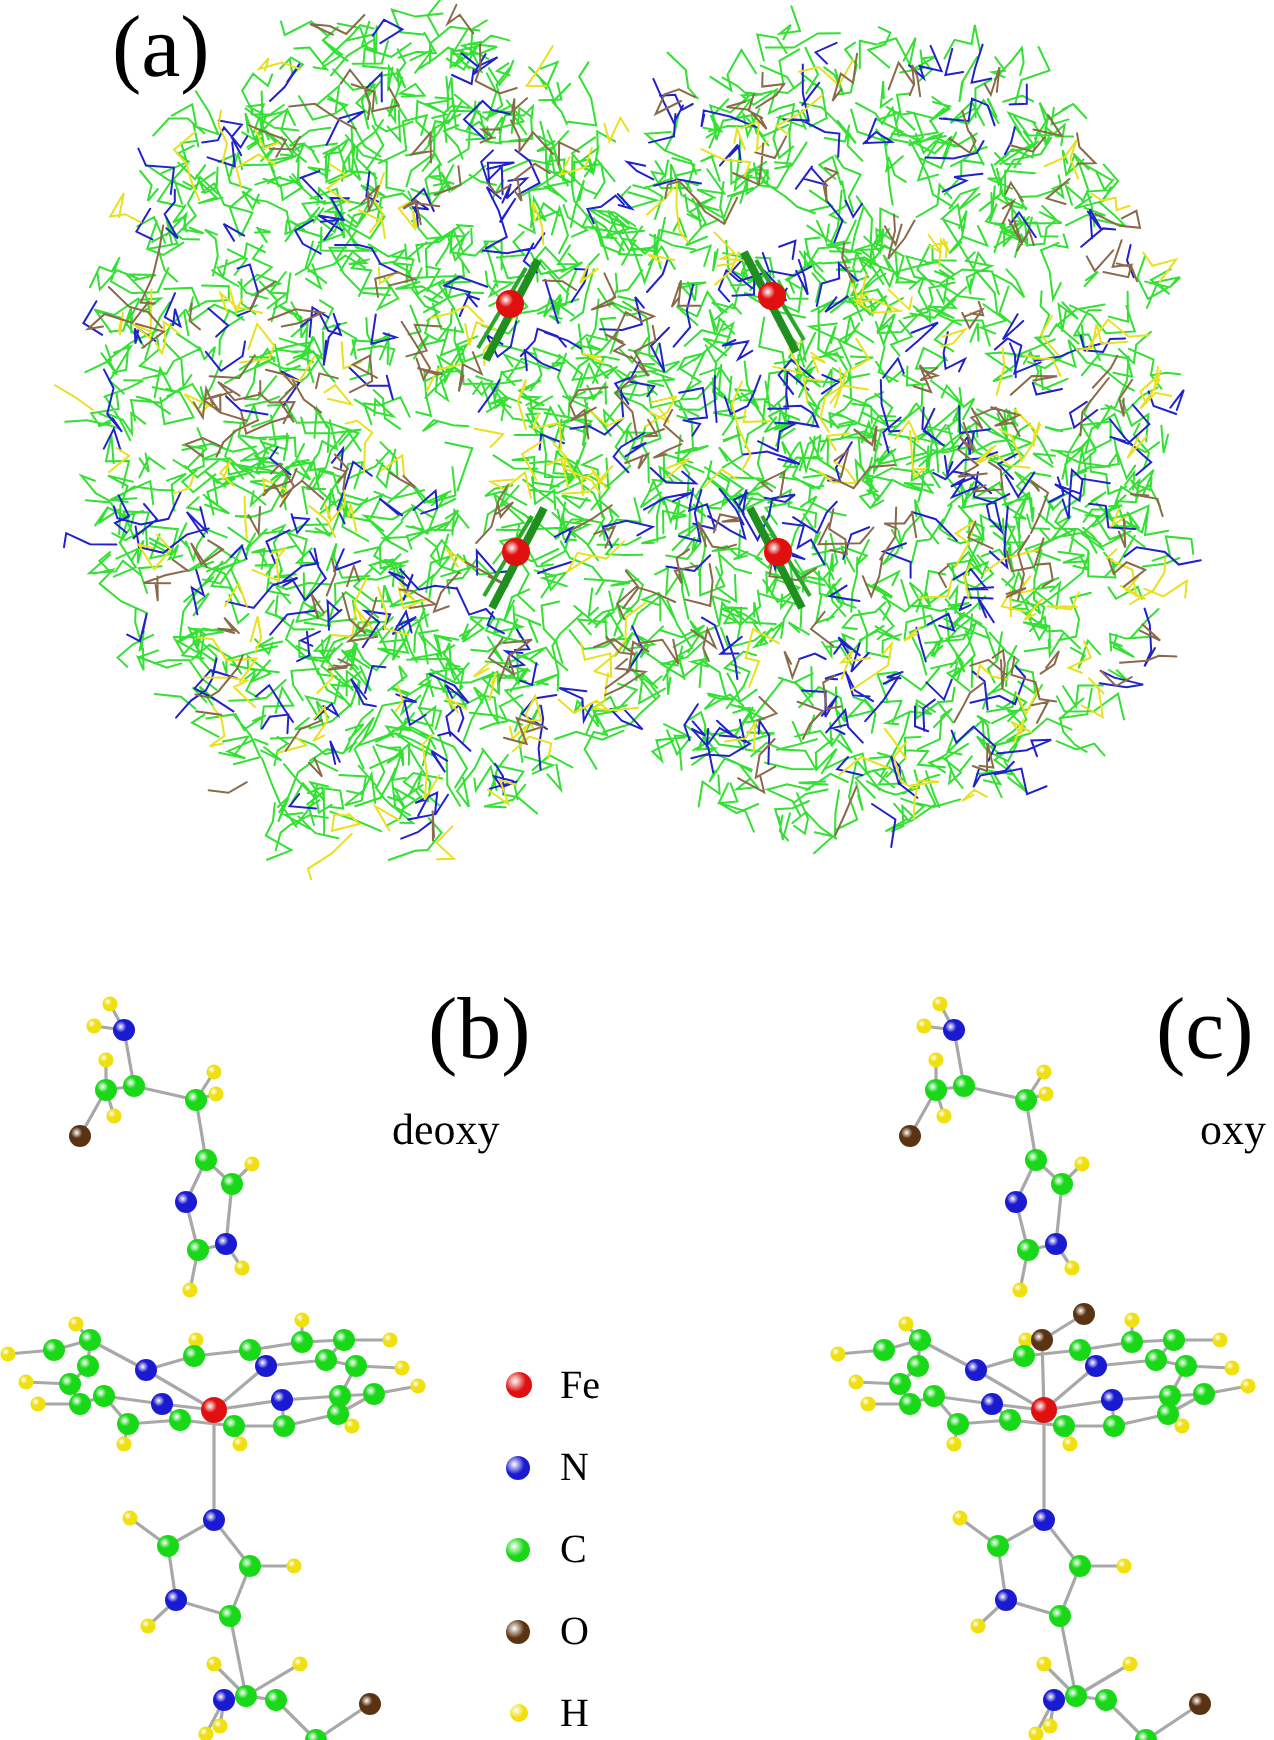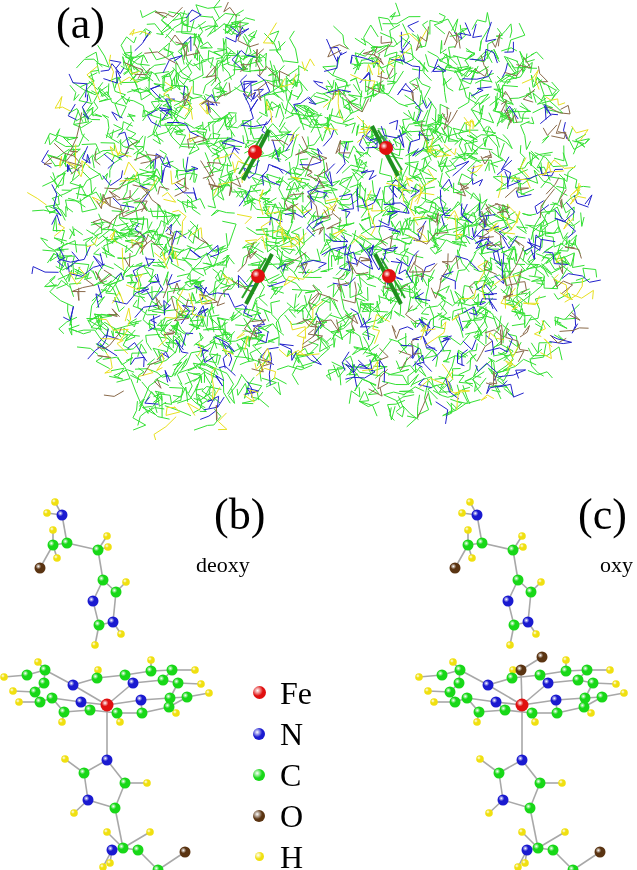--- a/index.html
+++ b/index.html
@@ -3,21 +3,21 @@
 <meta charset="utf-8">
 <style>
   html,body{margin:0;padding:0;background:#ffffff;}
   body{width:637px;height:870px;position:relative;overflow:hidden;font-family:"Liberation Serif","DejaVu Serif",serif;color:#000;}
   .label{position:absolute;font-size:44px;line-height:1;}
   .sub{position:absolute;font-size:22px;line-height:1;text-align:center;}
   .legend{position:absolute;left:250px;top:672px;}
   .legend-item{display:flex;align-items:center;height:41px;}
   .legend-dot{width:18px;display:flex;justify-content:center;margin-right:12px;}
   .legend-dot span{display:block;border-radius:50%;}
-  .legend-text{font-size:32px;line-height:1;}
+  .legend-text{font-size:20px;line-height:1;}
   svg{position:absolute;left:0;top:0;}
 </style>
 </head>
 <body>
 
 <div class="label" style="left:56px;top:2px;">(a)</div>
 <div class="label" style="left:214px;top:493px;">(b)</div>
 <div class="sub" style="left:196px;top:554px;">deoxy</div>
 <div class="label" style="left:578px;top:493px;">(c)</div>
 <div class="sub" style="left:600px;top:554px;">oxy</div>

